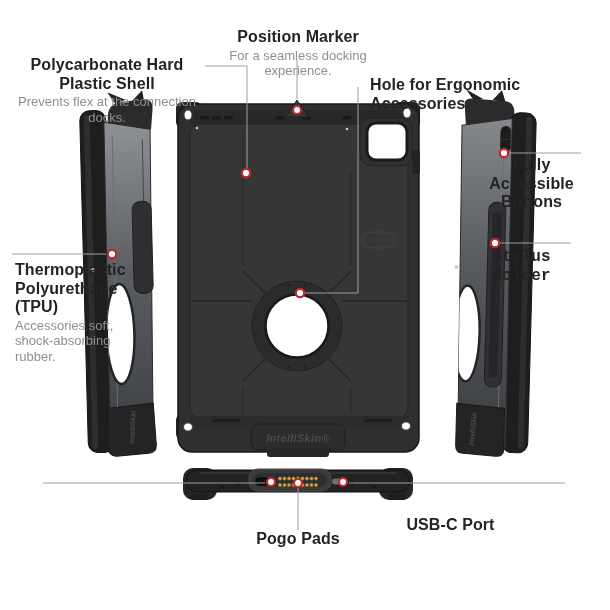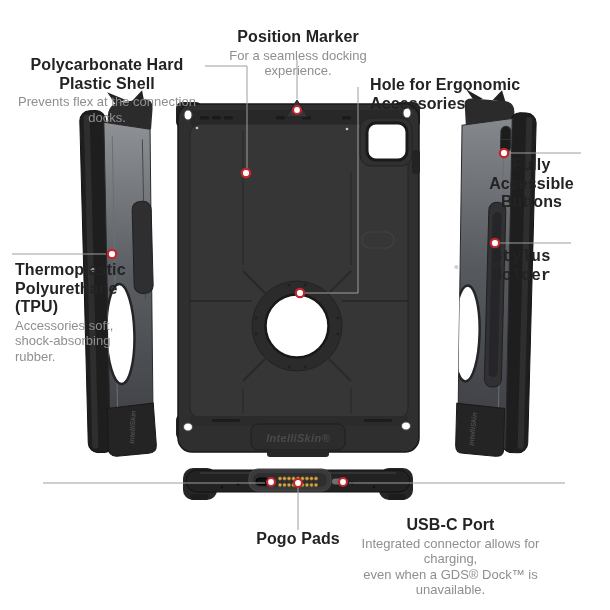--- a/index.html
+++ b/index.html
@@ -247,17 +247,15 @@
 rubber.</div>
   </div>
 
 
   <div class="callout align-c" style="left:198px; top:530px; width:200px;">
     <div class="c-title">Pogo Pads</div>
   </div>
 
   <div class="callout align-r" style="left:335px; top:491px; width:231px;margin-top:25px;">
     <div class="c-title">USB-C Port</div>
-    <div class="c-desc">Integrated connector allows for charging,
-even when a GDS® Dock™ is unavailable.</div>
   </div>
 
 </div>
 
 </body></html>

